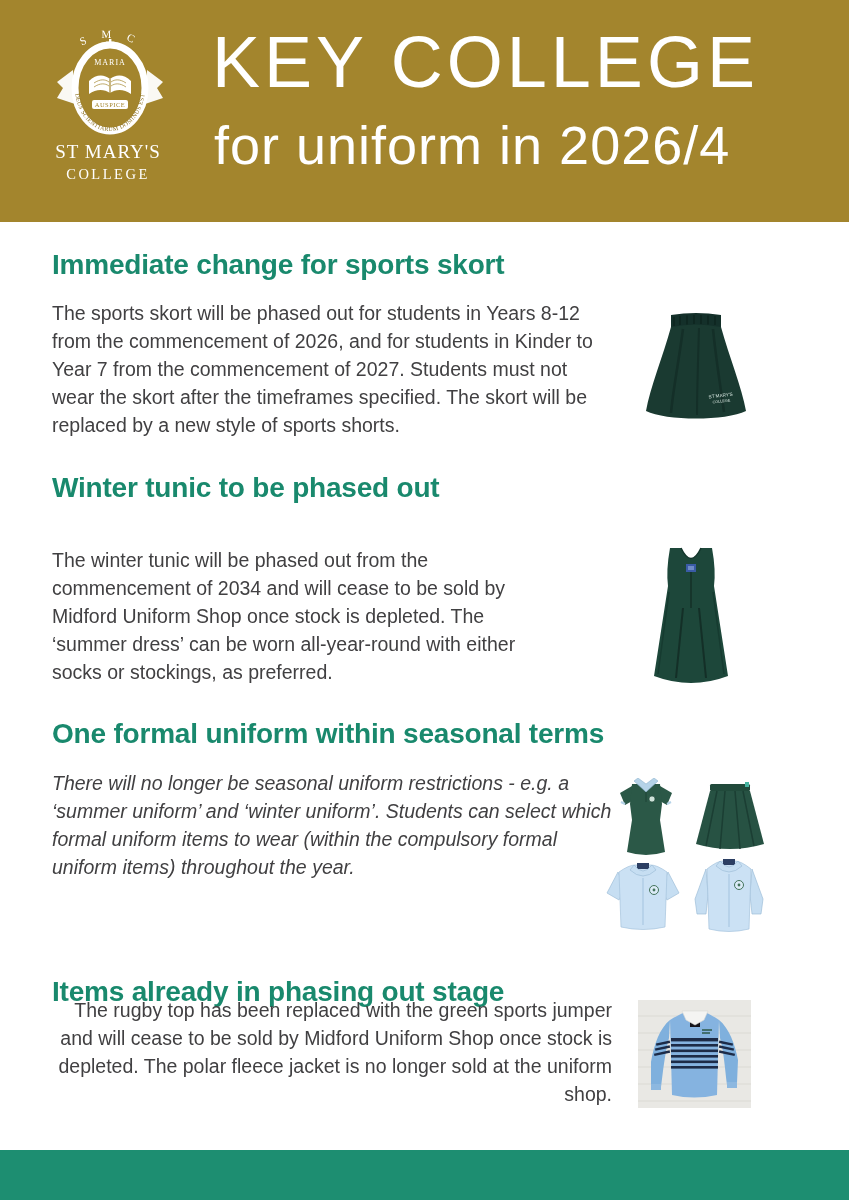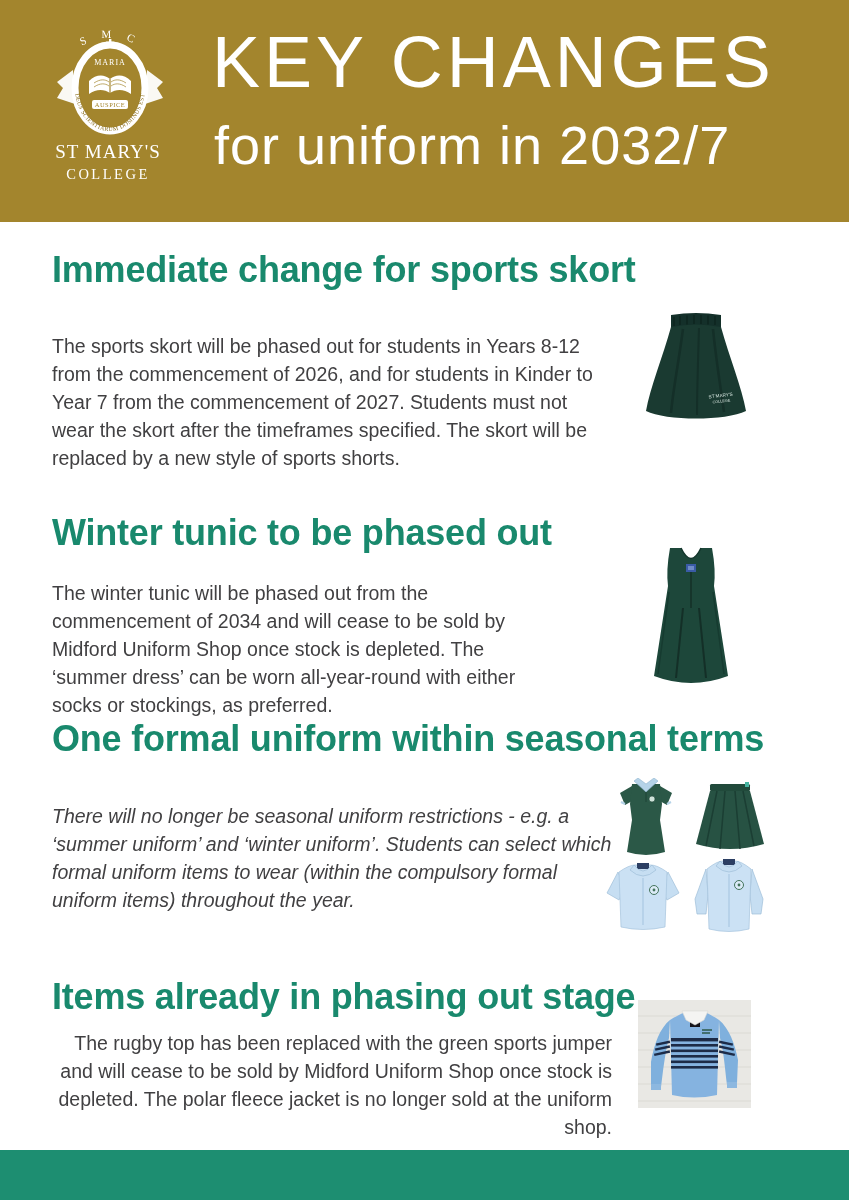--- a/index.html
+++ b/index.html
@@ -34,30 +34,30 @@
     position: absolute; left: 36px; top: 141px; width: 144px;
     text-align: center; color: #ffffff;
     font-family: "Liberation Serif", serif;
   }
   .school-name .l1 { font-size: 19px; letter-spacing: 1px; }
   .school-name .l2 { font-size: 14.5px; letter-spacing: 2.5px; margin-top: 3px; }
 
   
   .section-heading {
     position: absolute; left: 52px;
-    color: #19896d; font-size: 36px; font-weight: 700;
+    color: #19896d; font-size: 28px; font-weight: 700;
     letter-spacing: -0.2px; white-space: nowrap;
   }
   .section-body {
     position: absolute; left: 52px;
-    color: #414042; font-size: 19.5px; line-height: 28px; margin-top: 33px;
+    color: #414042; font-size: 19.5px; line-height: 28px;
   }
   #s1-heading { top: 249px; }
   #s1-body    { top: 299px; width: 545px; }
-  #s2-heading { top: 512px; }
+  #s2-heading { top: 472px; }
   #s2-body    { top: 546px; width: 492px; }
   #s3-heading { top: 718px; }
   #s3-body    { top: 769px; width: 575px; font-style: italic; }
   #s4-heading { top: 976px; }
   #s4-body    { top: 996px; width: 560px; text-align: right; }
 
   
   .img { position: absolute; }
   #skort-img   { left: 620px; top: 302px; }
   #tunic-img   { left: 646px; top: 542px; }
@@ -114,22 +114,22 @@
     <text font-family="Liberation Serif, serif" font-size="6" fill="#8a6f1f" letter-spacing="0.4">
       <textPath href="#motto-arc" startOffset="50%" text-anchor="middle">DEUS SCIENTIARUM DOMINUS EST</textPath>
     </text>
   </svg>
 
   <div class="school-name">
     <div class="l1">ST MARY'S</div>
     <div class="l2">COLLEGE</div>
   </div>
 
-  <div class="page-title">KEY CHANGES</div>
-  <div class="page-subtitle">for uniform in 2032/7</div>
+  <div class="page-title">KEY COLLEGE</div>
+  <div class="page-subtitle">for uniform in 2026/4</div>
 </div>
 
 <div id="s1-heading" class="section-heading">Immediate change for sports skort</div>
 <div id="s1-body" class="section-body">The sports skort will be phased out for students in Years 8-12 from the commencement of 2026, and for students in Kinder to Year 7 from the commencement of 2027. Students must not wear the skort after the timeframes specified. The skort will be replaced by a new style of sports shorts.</div>
 
 <svg id="skort-img" class="img" width="152" height="130" viewBox="0 0 152 130">
   <path d="M51,13 Q76,9 101,13 L101,26 Q76,22 51,26 Z" fill="#14302a"></path>
   <path d="M54,15 v9 M60,14 v9 M67,13.5 v9 M74,13 v9 M81,13 v9 M88,13.5 v9 M95,14 v9" stroke="#0c221d" stroke-width="1.2" fill="none"></path>
   <path d="M51,25 C43,54 30,86 26,109 C46,119 106,119 126,109 C122,86 109,54 101,25 Q76,20 51,25 Z" fill="#1a3a31"></path>
   <path d="M63,27 C59,58 53,88 51,111" stroke="#142f28" stroke-width="2.5" fill="none"></path>

